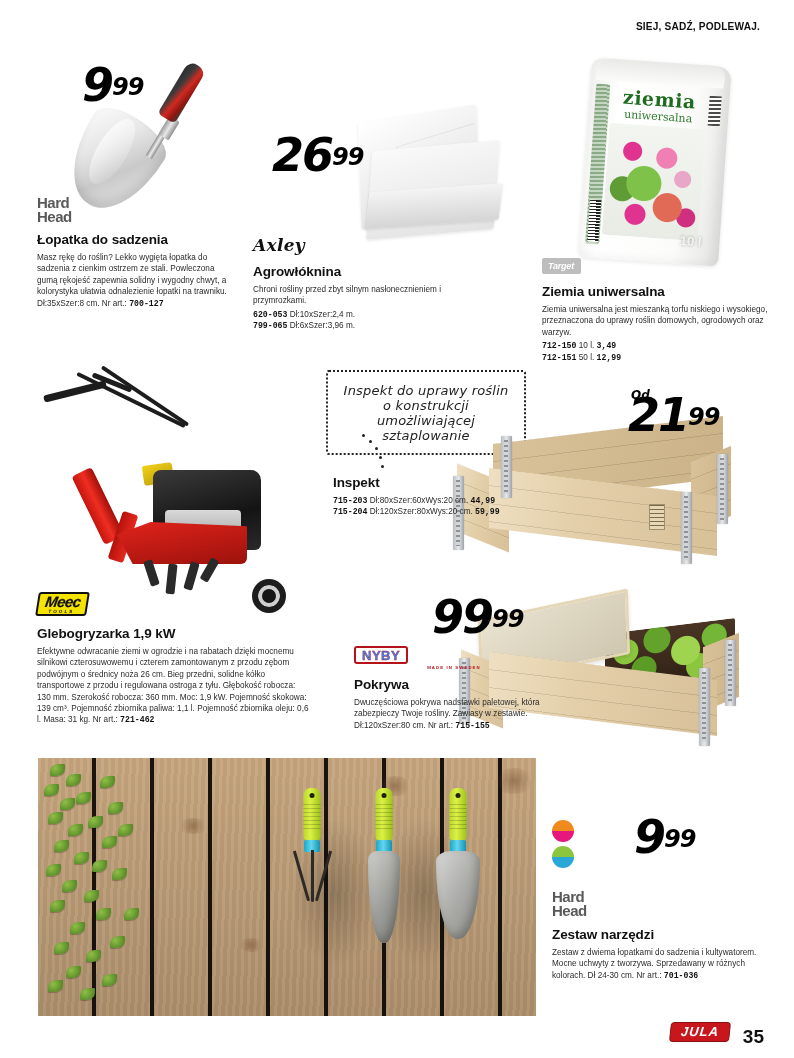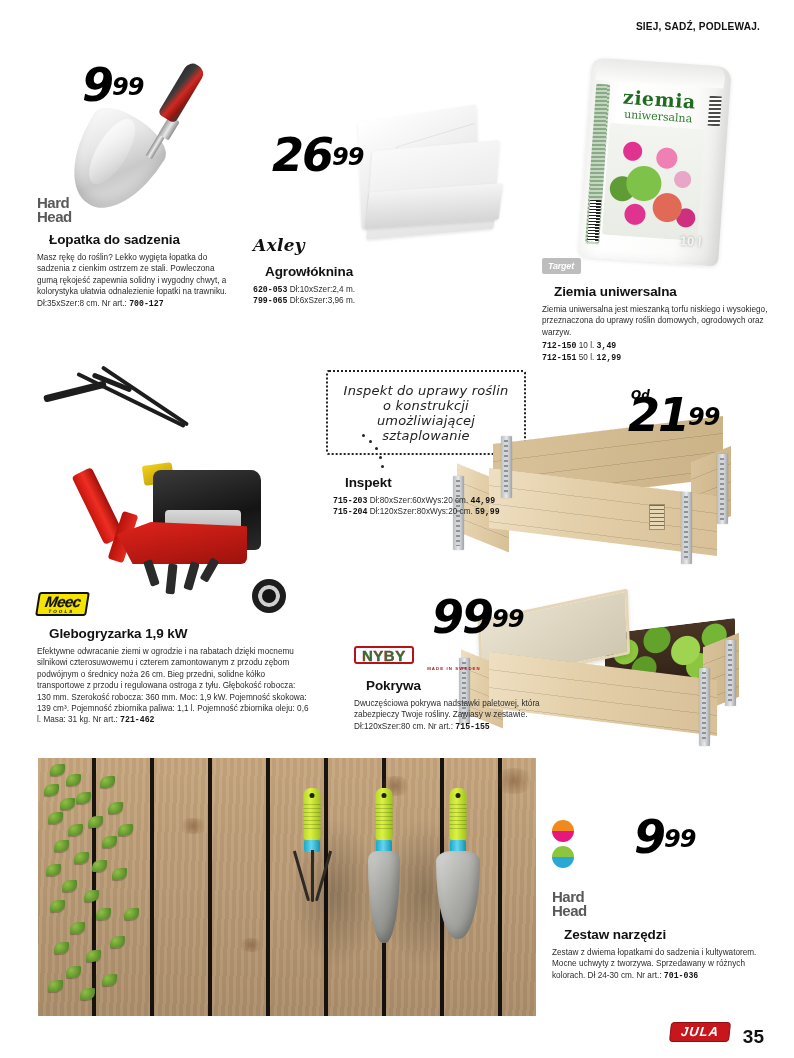--- a/index.html
+++ b/index.html
@@ -19,21 +19,21 @@
     position: absolute; right: 34px; top: 20px;
     font-family: "Liberation Sans", sans-serif;
     font-weight: 700; font-size: 11.5px; letter-spacing: .2px;
     color: #111; transform: scaleX(.88); transform-origin: right center;
   }
 
   
   .block { position: absolute; }
   .brand-title {
     font-weight: 700; font-size: 13.5px; color: #111;
-    margin: 0 0 5px 12px; letter-spacing: -.1px;
+    margin: 0 0 5px 0; letter-spacing: -.1px;
   }
   .body-txt {
     font-size: 8.2px; line-height: 11.4px; color: #2b2b2b;
     letter-spacing: .01px;
   }
   .body-txt b { font-weight: 700; color:#111;font-family:Liberation Mono, monospace; }
 
   
   .price {
     position: absolute; font-family: "DejaVu Sans", sans-serif;
@@ -77,22 +77,22 @@
   }
   .meec-logo .m2 {
     display:block; font-weight:700; font-size:4.6px; line-height:5px;
     color:#111; letter-spacing:2px; text-align:center;
   }
   .nyby-logo {
     display:inline-block; border:2px solid #b5121b; border-radius:3px;
     padding:1px 6px 0px 6px; background:#fff; text-align:center;
   }
   .nyby-logo .n1 {
-    display:block; font-weight:700; font-size:15px; line-height:13px;
-    color:#15803d; letter-spacing:.5px;
+    display:block; font-weight:700; font-size:13px; line-height:13px;
+    color:#3b82f6; letter-spacing:.5px;
     -webkit-text-stroke:.4px #b5121b;
   }
   .nyby-sub {
     display:block; font-size:4.3px; font-weight:700; letter-spacing:1.1px;
     color:#b5121b; text-align:center; margin-top:1px;
   }
 
   
   .bubble {
     position:absolute; border:2px dotted #222; border-radius:3px;
@@ -467,20 +467,21 @@
     <div class="sheet s3"></div>
   </div>
 
   <div class="price" style="left:272px; top:136px;">
     <span class="int">26</span><span class="dec">99</span>
   </div>
 
   <div class="block" style="left:253px; top:235px; width:210px;">
     <div class="axley">Axley</div>
     <div class="brand-title" style="margin-top:9px;">Agrowłóknina</div>
+    <div class="body-txt">Chroni rośliny przed zbyt silnym nasłonecznieniem i przymrozkami.</div>
     <div class="body-txt" style="margin-top:2px;">
       <b>620-053</b>
       <span>Dł:10xSzer:2,4 m.</span>
     </div>
     <div class="body-txt">
       <b>799-065</b>
       <span>Dł:6xSzer:3,96 m.</span>
     </div>
   </div>
 

